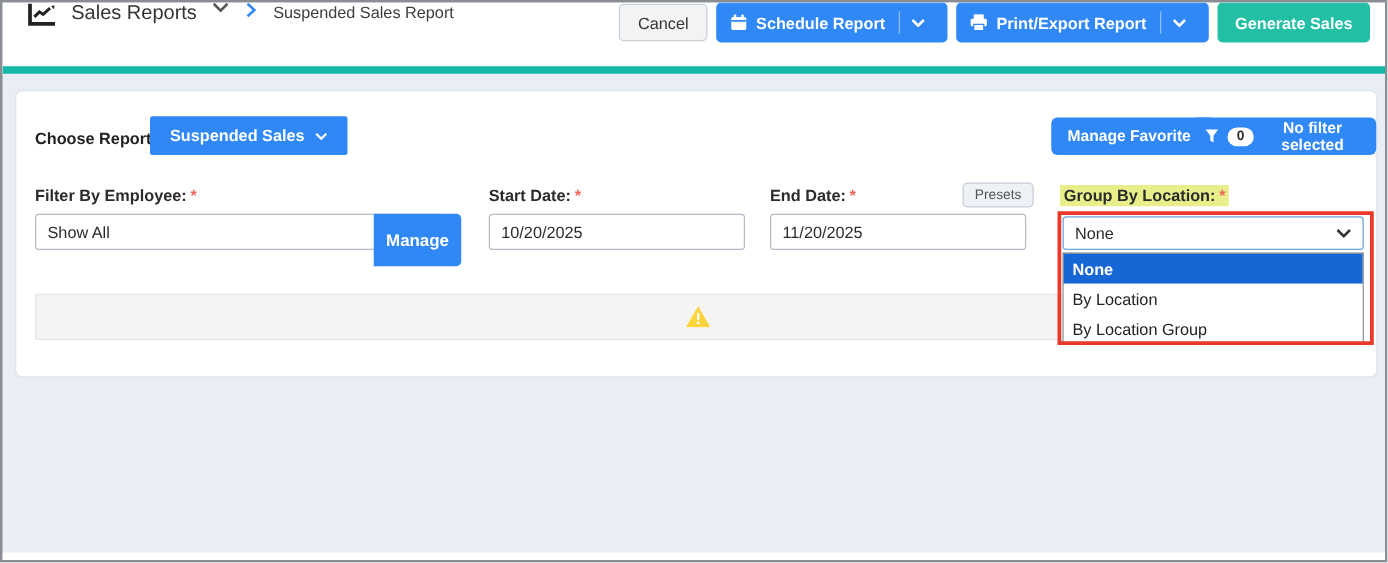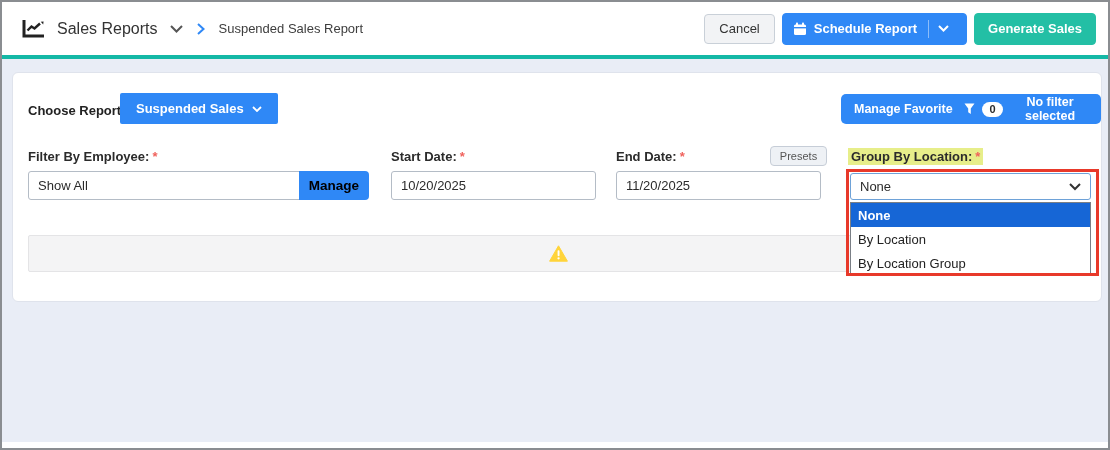--- a/index.html
+++ b/index.html
@@ -8,22 +8,22 @@
     font-family: "Liberation Sans", "DejaVu Sans", sans-serif;
     background: #fff;
   }
   .window {
     position: relative; width: 1110px; height: 450px;
     border: 2px solid #8a8d91; background: #e9edf6; overflow: hidden;
   }
   
   .app-header {
     position: absolute; left:0; top:0; width:100%; height:57px;
-    background:#fff; border-bottom:4px solid #14b8a6;
-    display:flex; align-items:center; padding:0 12px 0 20px;
+    background:#fff; border-bottom:6px solid #14b8a6;
+    display:flex; align-items:flex-start; padding:0 12px 0 20px;
   }
   .hdr-title { font-size:16px; color:#333; margin-left:12px; }
   .hdr-caret { margin-left:12px; display:flex; align-items:center; }
   .hdr-gt { margin-left:14px; display:flex; align-items:center; }
   .hdr-breadcrumb { font-size:13px; color:#3d3d3d; margin-left:14px; }
   .hdr-actions { margin-left:auto; display:flex; align-items:center; gap:7px; }
   .btn { display:inline-flex; align-items:center; justify-content:center;
          border-radius:4px; font-size:13px; cursor:pointer; white-space:nowrap; }
   .btn-cancel { height:30px; padding:0 14px; background:#f2f3f5; border:1px solid #c9d0d8; color:#333; }
   .btn-blue { height:32px; background:#2f88f6; border:1px solid #2f88f6; color:#fff; font-weight:bold; padding:0 10px; }
@@ -60,22 +60,22 @@
   .req { color:#f0625c; margin-left:3px; }
   .hl { background:#e7ee8a; padding:1px 3px; }
   .sel-box, .txt-input {
     position:absolute; top:98px; height:29px; background:#fff;
     border:1px solid #b4bcc6; border-radius:3px; font-size:13px; color:#2b2b2b;
   }
   .sel-box { display:flex; align-items:center; padding:0 9px; cursor:pointer; }
   .sel-box .chev { margin-left:auto; }
   .txt-input { padding:0 9px; font-family:"Liberation Sans","DejaVu Sans",sans-serif; }
   .btn-manage-emp {
-    position:absolute; left:286px; top:98px; width:70px; height:29px;
-    background:#2f88f6; color:#000000; font-size:13.5px; font-weight:bold;
+    position:absolute; left:286px; top:98px; width:70px; height:42px;
+    background:#2f88f6; color:#ffffff; font-size:13.5px; font-weight:bold;
     border:none; border-radius:0 4px 4px 0; cursor:pointer;
   }
   .btn-presets {
     position:absolute; left:757px; top:73px; width:57px; height:20px;
     background:#eef1f5; border:1px solid #c6cdd7; border-radius:4px;
     font-size:11px; color:#555; display:flex; align-items:center; justify-content:center; cursor:pointer;
   }
   .group-select { left:837px; width:241px; height:27px; top:100px; border-color:#6ea2d8; }
   
   .dropdown-list {
@@ -141,20 +141,36 @@
         </span>
         <span>Schedule Report</span>
         <span class="divider"></span>
         <span class="ico">
           <svg width="11" height="7" viewBox="0 0 11 7">
               <polyline points="1,1 5.5,5.5 10,1" fill="none" stroke="#fff" stroke-width="2"></polyline>
             </svg>
         </span>
       </button>
 
+      <button class="btn btn-blue btn-split">
+        <span class="ico">
+          <svg width="14" height="14" viewBox="0 0 14 14">
+              <rect x="3" y="0.5" width="8" height="4" fill="#fff"></rect>
+              <rect x="0.5" y="4" width="13" height="6" rx="1.2" fill="#fff"></rect>
+              <rect x="3" y="8.5" width="8" height="5" fill="#fff" stroke="#2f88f6" stroke-width="1"></rect>
+            </svg>
+        </span>
+        <span>Print/Export Report</span>
+        <span class="divider"></span>
+        <span class="ico">
+          <svg width="11" height="7" viewBox="0 0 11 7">
+              <polyline points="1,1 5.5,5.5 10,1" fill="none" stroke="#fff" stroke-width="2"></polyline>
+            </svg>
+        </span>
+      </button>
 
       <button class="btn btn-teal">Generate Sales</button>
     </div>
   </div>
 
   <div class="card">
 
     <span class="choose-label">Choose Report</span>
 
     <button class="report-selector">

